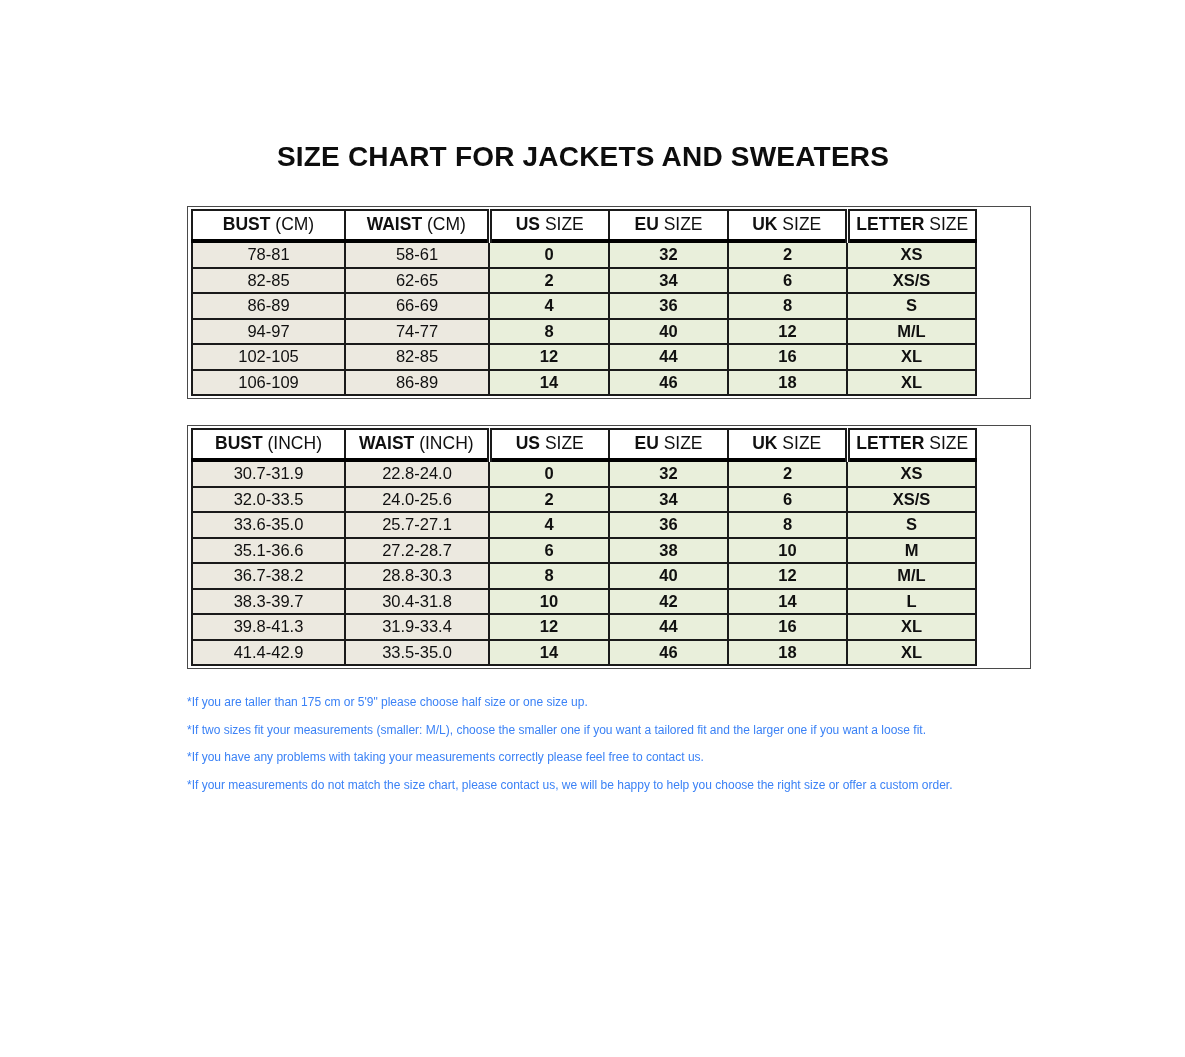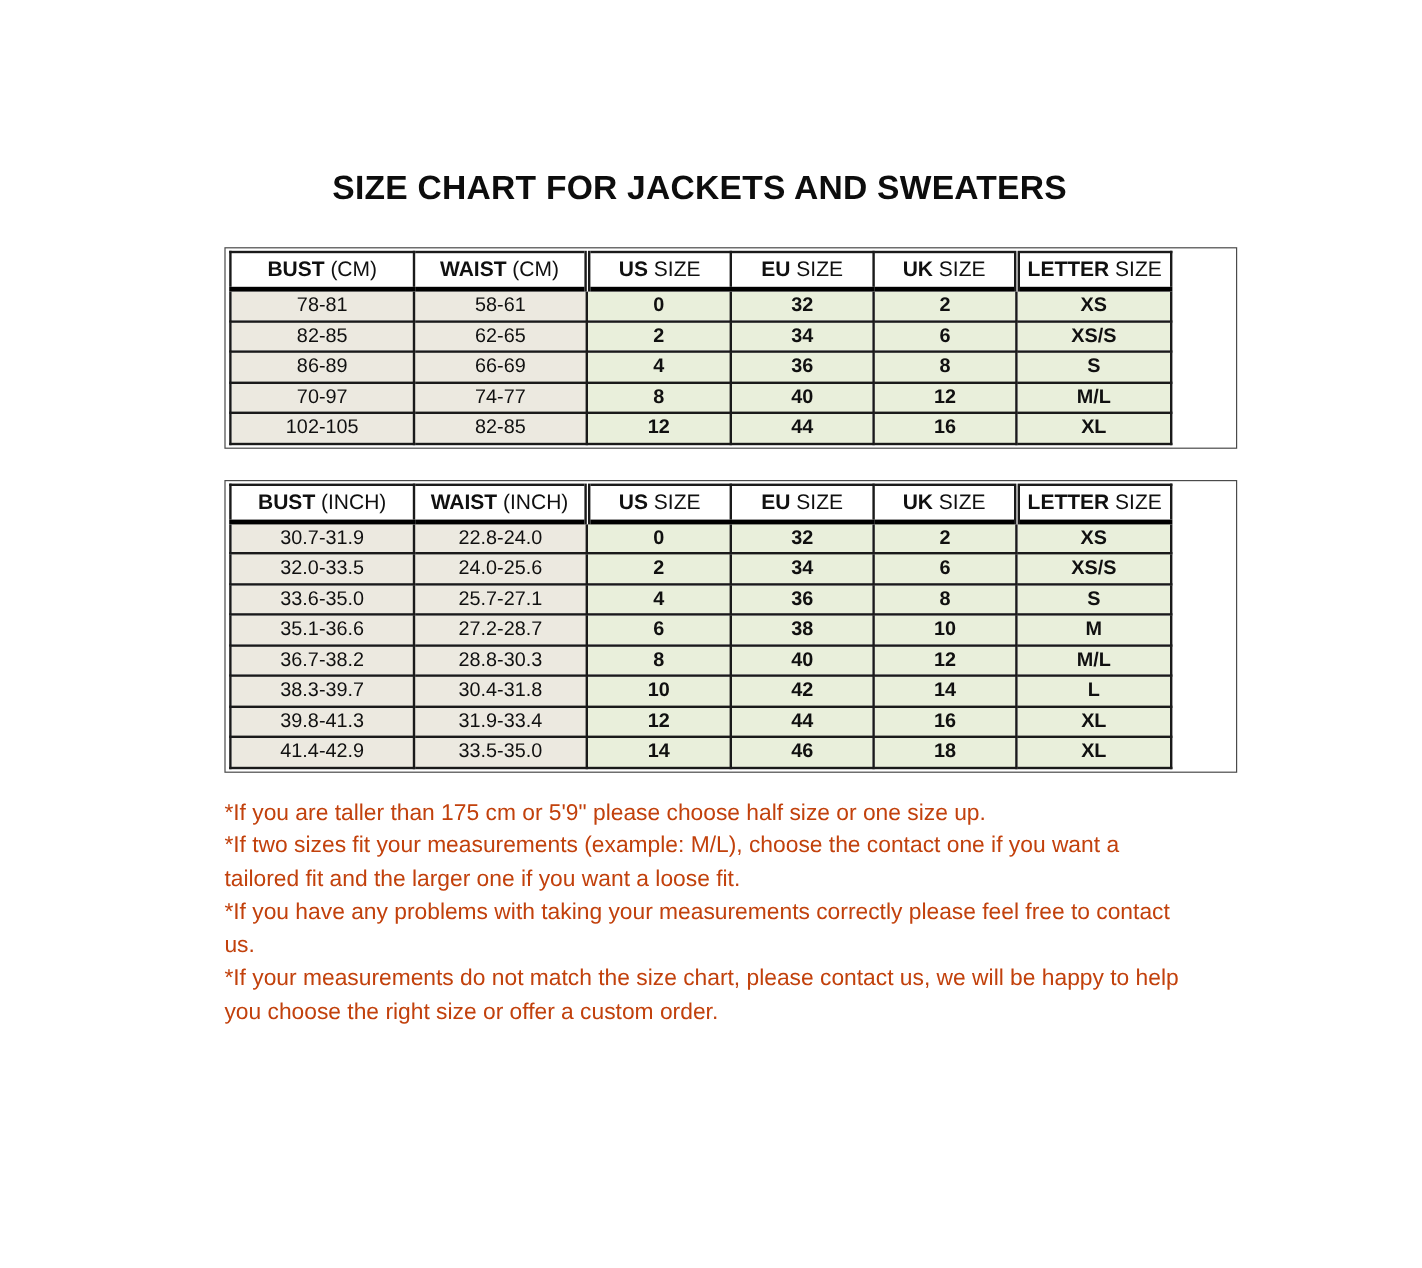--- a/index.html
+++ b/index.html
@@ -65,23 +65,23 @@
     font-size: 16.5px;
     height: 23.5px;
     padding: 0;
   }
   .size-table td.measure { background: var(--measure-bg, #ece9e0); font-weight: 400; }
   .size-table td.size    { background: var(--size-bg, #e9efdb);   font-weight: 700; }
 
   .notes {
     margin-top: 20px;
     width: 800px;
-    font-size: 19px;
+    font-size: 12px;
     line-height: 27.7px;
-    color: #c2410c;
+    color: #3b82f6;
   }
   .notes p { margin: 0; }
 </style>
 </head>
 <body>
 
 <div class="page">
   <div class="content">
 
     <h1 class="title">SIZE CHART FOR JACKETS AND SWEATERS</h1>
@@ -125,33 +125,41 @@
             </tr>
             <tr>
               <td class="measure">86-89</td>
               <td class="measure">66-69</td>
               <td class="size">4</td>
               <td class="size">36</td>
               <td class="size">8</td>
               <td class="size">S</td>
             </tr>
             <tr>
-              <td class="measure">70-97</td>
+              <td class="measure">94-97</td>
               <td class="measure">74-77</td>
               <td class="size">8</td>
               <td class="size">40</td>
               <td class="size">12</td>
               <td class="size">M/L</td>
             </tr>
             <tr>
               <td class="measure">102-105</td>
               <td class="measure">82-85</td>
               <td class="size">12</td>
               <td class="size">44</td>
               <td class="size">16</td>
+              <td class="size">XL</td>
+            </tr>
+            <tr>
+              <td class="measure">106-109</td>
+              <td class="measure">86-89</td>
+              <td class="size">14</td>
+              <td class="size">46</td>
+              <td class="size">18</td>
               <td class="size">XL</td>
             </tr>
           </tbody>
         </table>
     </div>
 
     <div class="table-frame second">
       <table class="size-table">
         <colgroup>
           <col class="c0">
@@ -235,19 +243,19 @@
               <td class="size">46</td>
               <td class="size">18</td>
               <td class="size">XL</td>
             </tr>
           </tbody>
         </table>
     </div>
 
     <div class="notes">
       <p>*If you are taller than 175 cm or 5'9" please choose half size or one size up.</p>
-      <p>*If two sizes fit your measurements (example: M/L), choose the contact one if you want a tailored fit and the larger one if you want a loose fit.</p>
+      <p>*If two sizes fit your measurements (smaller: M/L), choose the smaller one if you want a tailored fit and the larger one if you want a loose fit.</p>
       <p>*If you have any problems with taking your measurements correctly please feel free to contact us.</p>
       <p>*If your measurements do not match the size chart, please contact us, we will be happy to help you choose the right size or offer a custom order.</p>
     </div>
 
   </div>
 </div>
 
 </body></html>

